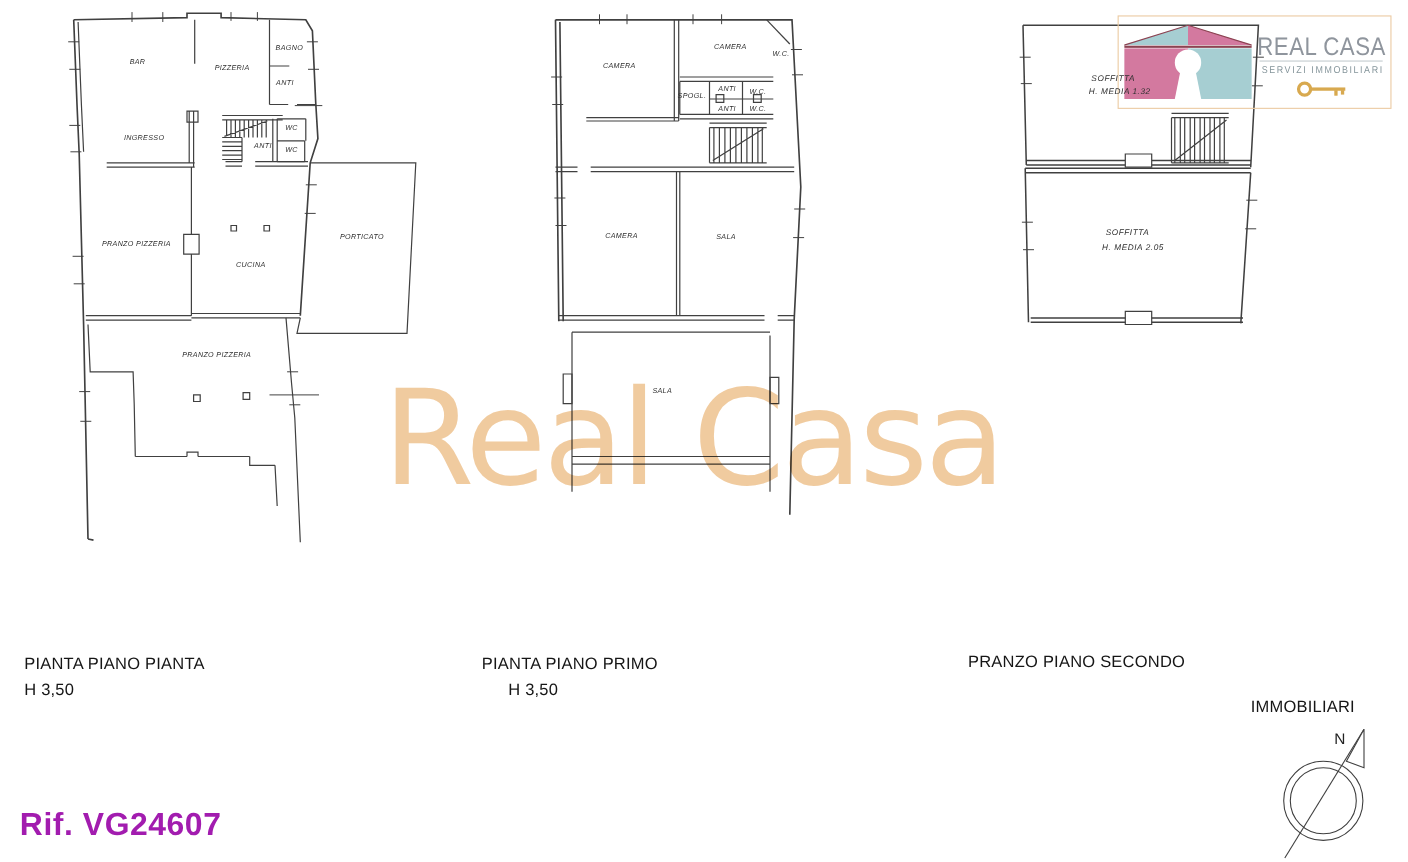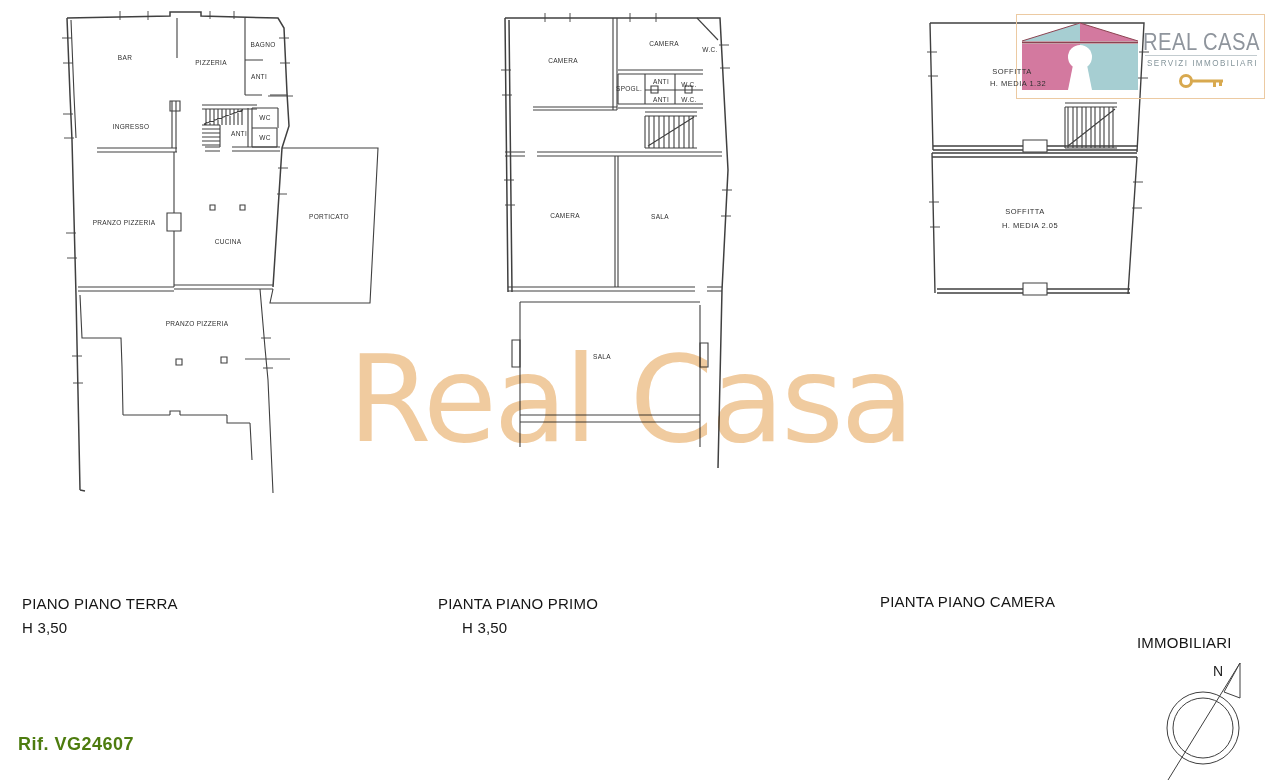--- a/index.html
+++ b/index.html
@@ -16,25 +16,25 @@
   }
   .logo-box{position:absolute;left:1016px;top:14px;width:247px;height:83px;border:1px solid #eccaa2;z-index:3;}
   .logo-house{position:absolute;left:5px;top:5px;}
   .brand{position:absolute;left:126px;top:14px;font-size:23px;color:#8f959d;letter-spacing:.5px;
          transform:scaleX(.88);transform-origin:left top;white-space:nowrap;}
   .brand-rule{position:absolute;left:128px;top:40px;width:112px;height:1px;background:#c3ccd0;}
   .tagline{position:absolute;left:130px;top:43px;font-size:9px;color:#85959b;letter-spacing:1.6px;
            transform:scaleX(.90);transform-origin:left top;white-space:nowrap;}
   .logo-key{position:absolute;left:162px;top:58px;}
   .rl{position:absolute;transform:translate(-50%,-50%);font-size:6.5px;color:#2f2f2f;
-      letter-spacing:.3px;white-space:nowrap;z-index:4;}
+      letter-spacing:.3px;white-space:nowrap;z-index:4;font-style:italic;}
   .rl2{font-size:7.5px;letter-spacing:.5px;}
   .caption{position:absolute;font-size:15px;color:#161616;letter-spacing:.2px;z-index:4;white-space:nowrap;}
   .north{position:absolute;transform:translate(-50%,-50%);font-size:14px;color:#222;z-index:4;}
-  .ref{position:absolute;left:18px;top:734px;font-size:18px;font-weight:bold;color:#4d7c0f;
+  .ref{position:absolute;left:18px;top:734px;font-size:29px;font-weight:bold;color:#a21caf;
        letter-spacing:.5px;z-index:4;}
   .compass{position:absolute;left:1148px;top:648px;z-index:1;}
 </style>
 </head>
 <body>
 
 <svg class="plan" style="left:60px;top:8px" width="330" height="492" viewBox="0 0 330 492" fill="none" stroke="#404040" stroke-width="1.1">
 
   <path d="M7,10 L110,8 L110,4 L141,4 L141,8 L218,10 L224,20 L227,85 L229,118 L222,140 L213,279
            M7,10 L10,87 L12,132 L16,287 L20,482 M20,482 L25,483" stroke-width="1.5"></path>
@@ -175,25 +175,25 @@
 <span class="rl" style="left:689px;top:99px">W.C.</span>
 <span class="rl" style="left:565px;top:215px">CAMERA</span>
 <span class="rl" style="left:660px;top:216px">SALA</span>
 <span class="rl" style="left:602px;top:356px">SALA</span>
 
 <span class="rl rl2" style="left:1012px;top:71px">SOFFITTA</span>
 <span class="rl rl2" style="left:1018px;top:83px">H. MEDIA 1.32</span>
 <span class="rl rl2" style="left:1025px;top:211px">SOFFITTA</span>
 <span class="rl rl2" style="left:1030px;top:225px">H. MEDIA 2.05</span>
 
-<div class="caption" style="left:22px;top:595px">PIANO PIANO TERRA</div>
+<div class="caption" style="left:22px;top:595px">PIANTA PIANO PIANTA</div>
 <div class="caption" style="left:22px;top:619px">H 3,50</div>
 <div class="caption" style="left:438px;top:595px">PIANTA PIANO PRIMO</div>
 <div class="caption" style="left:462px;top:619px">H 3,50</div>
-<div class="caption" style="left:880px;top:593px">PIANTA PIANO CAMERA</div>
+<div class="caption" style="left:880px;top:593px">PRANZO PIANO SECONDO</div>
 
 <div class="caption" style="left:1137px;top:634px">IMMOBILIARI</div>
 <div class="north" style="left:1218px;top:671px">N</div>
 <svg class="compass" width="116" height="136" viewBox="0 0 116 136" fill="none" stroke="#3f3f3f" stroke-width="1">
   <circle cx="55" cy="80" r="36"></circle>
   <circle cx="55" cy="80" r="30"></circle>
   <path d="M20,132 L92,15"></path>
   <polygon points="92,15 92,50 76,44" fill="#ffffff"></polygon>
 </svg>
 

